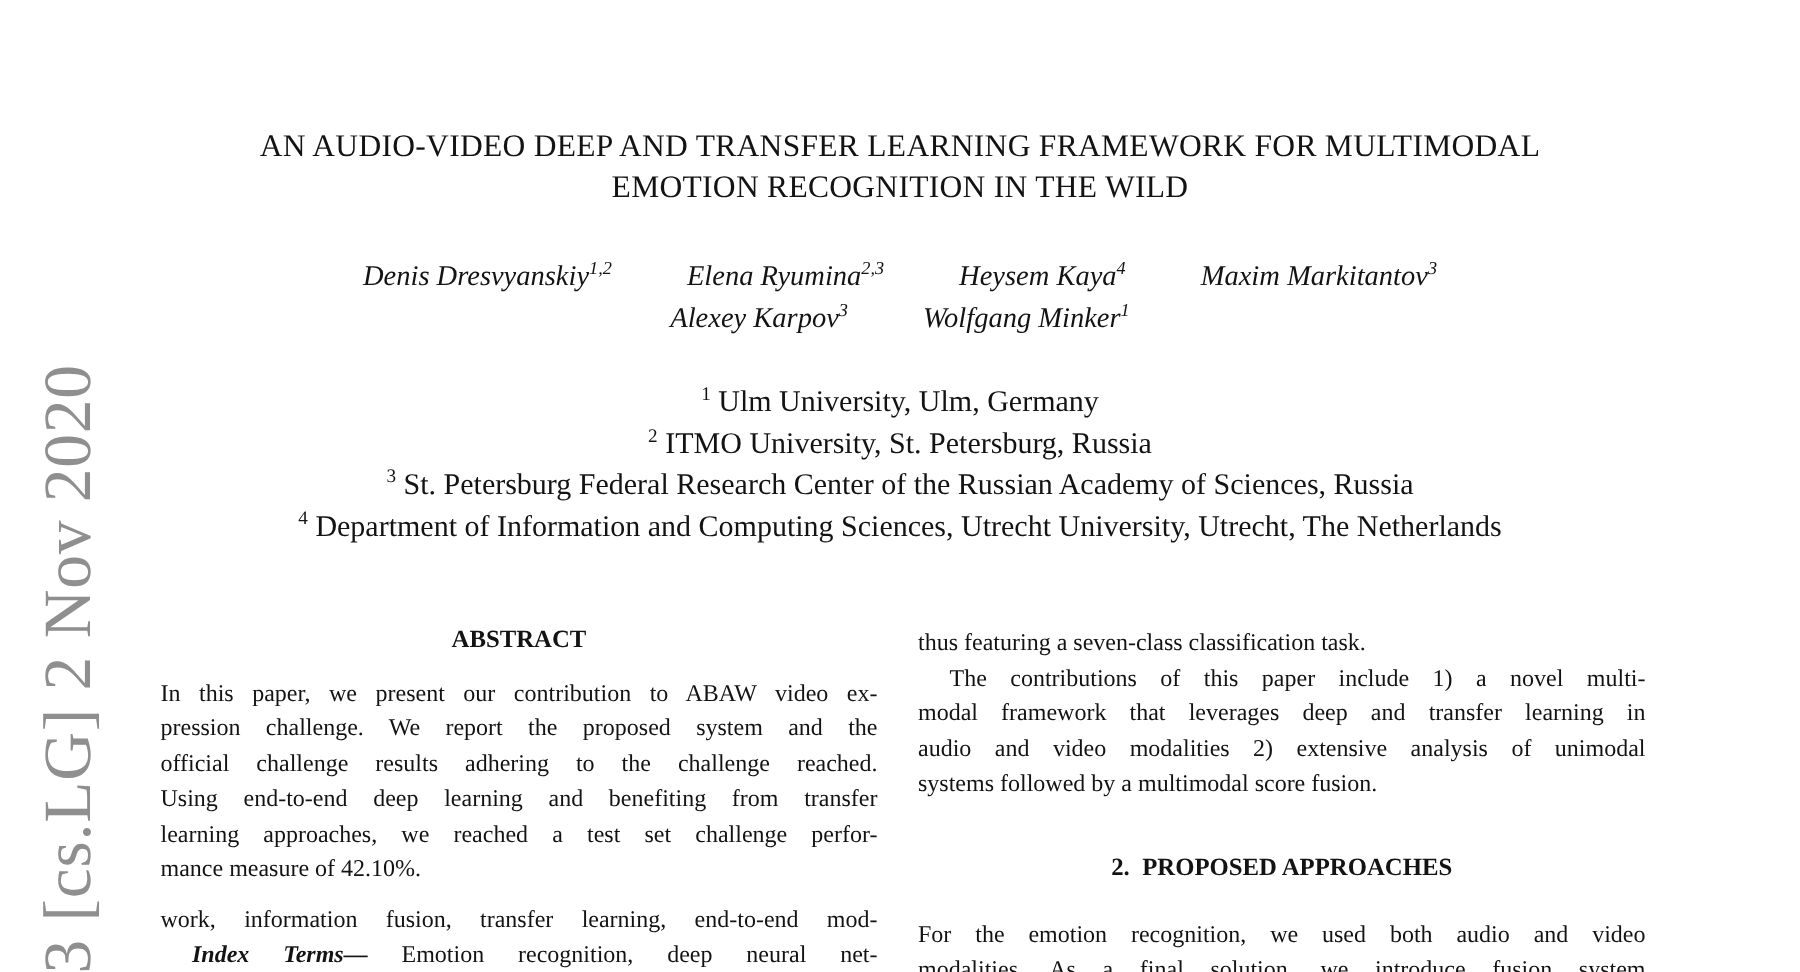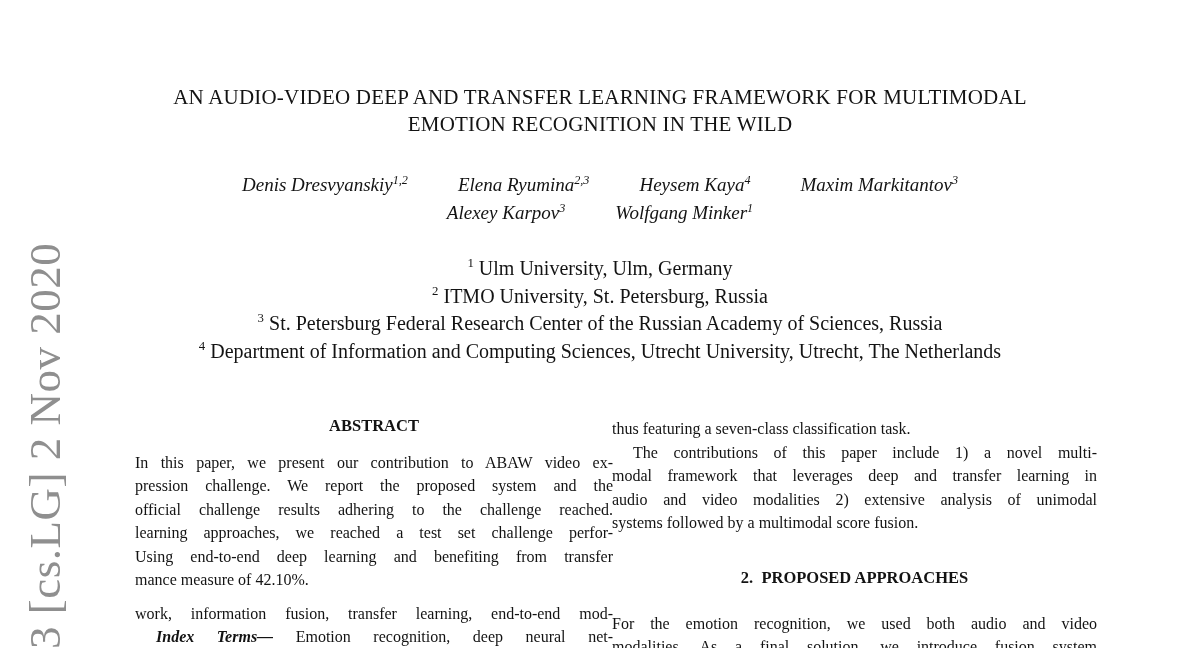--- a/index.html
+++ b/index.html
@@ -70,21 +70,21 @@
     top: 255px;
     left: 0;
     width: 100%;
     text-align: center;
     font-size: 20px;
     line-height: 27.7px;
   }
 
   
   .col { position: absolute; top: 0; height: 648px; font-size: 16px; }
-  .col-left  { left: 107px; width: 478px; margin-left: 28px; }
+  .col-left  { left: 107px; width: 478px; }
   .col-right { left: 612px; width: 485px; }
 
   .sec-heading {
     position: absolute;
     width: 100%;
     text-align: center;
     font-weight: bold;
     font-size: 16.5px;
     line-height: 20px;
   }
@@ -141,22 +141,22 @@
     <div class="affil"><sup>3</sup><span> St. Petersburg Federal Research Center of the Russian Academy of Sciences, Russia</span></div>
     <div class="affil"><sup>4</sup><span> Department of Information and Computing Sciences, Utrecht University, Utrecht, The Netherlands</span></div>
   </div>
 
   <div class="col col-left">
     <div class="sec-heading abstract-heading">ABSTRACT</div>
     <div class="para abstract-para">
         <div class="pline">In this paper, we present our contribution to ABAW video ex-</div>
         <div class="pline">pression challenge. We report the proposed system and the</div>
         <div class="pline">official challenge results adhering to the challenge reached.</div>
+        <div class="pline">Using end-to-end deep learning and benefiting from transfer</div>
         <div class="pline">learning approaches, we reached a test set challenge perfor-</div>
-        <div class="pline">Using end-to-end deep learning and benefiting from transfer</div>
         <div class="pline last">mance measure of 42.10%.</div>
       </div>
     <div class="para index-terms no-last">
       <div class="pline">work, information fusion, transfer learning, end-to-end mod-</div>
       <div class="pline" style="text-indent:21px"><span class="it-label">Index Terms—</span><span> Emotion recognition, deep neural net-</span></div>
     </div>
   </div>
 
   <div class="col col-right">
     <div class="para continuation">

